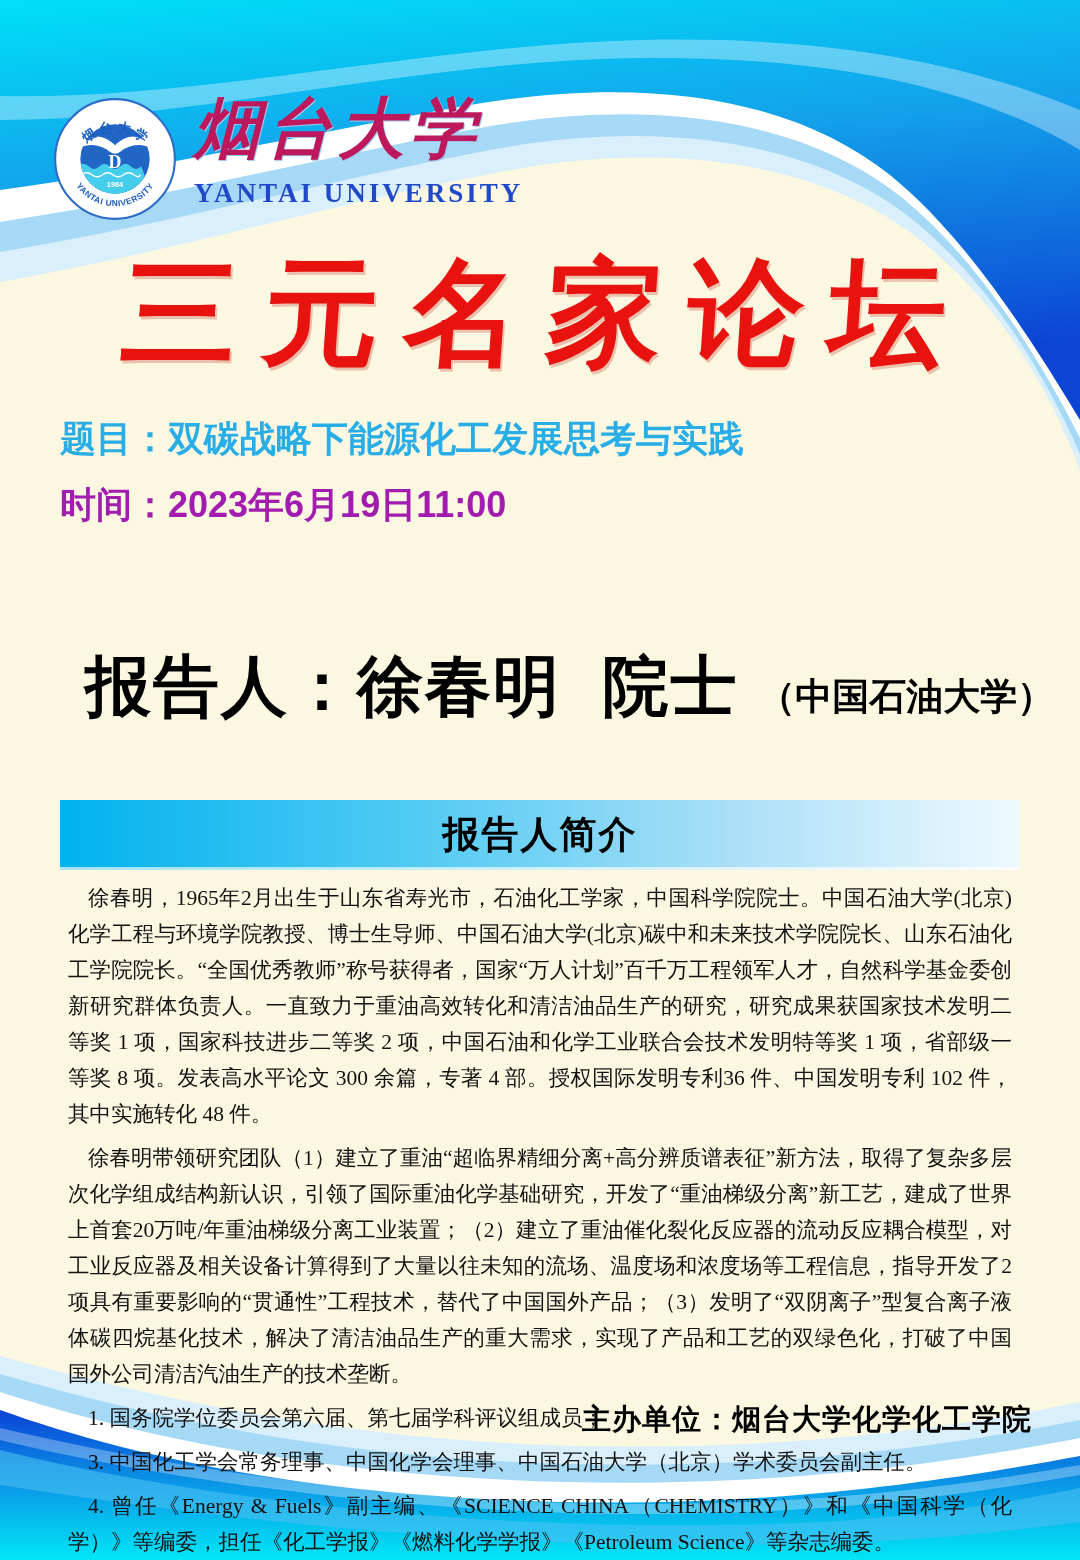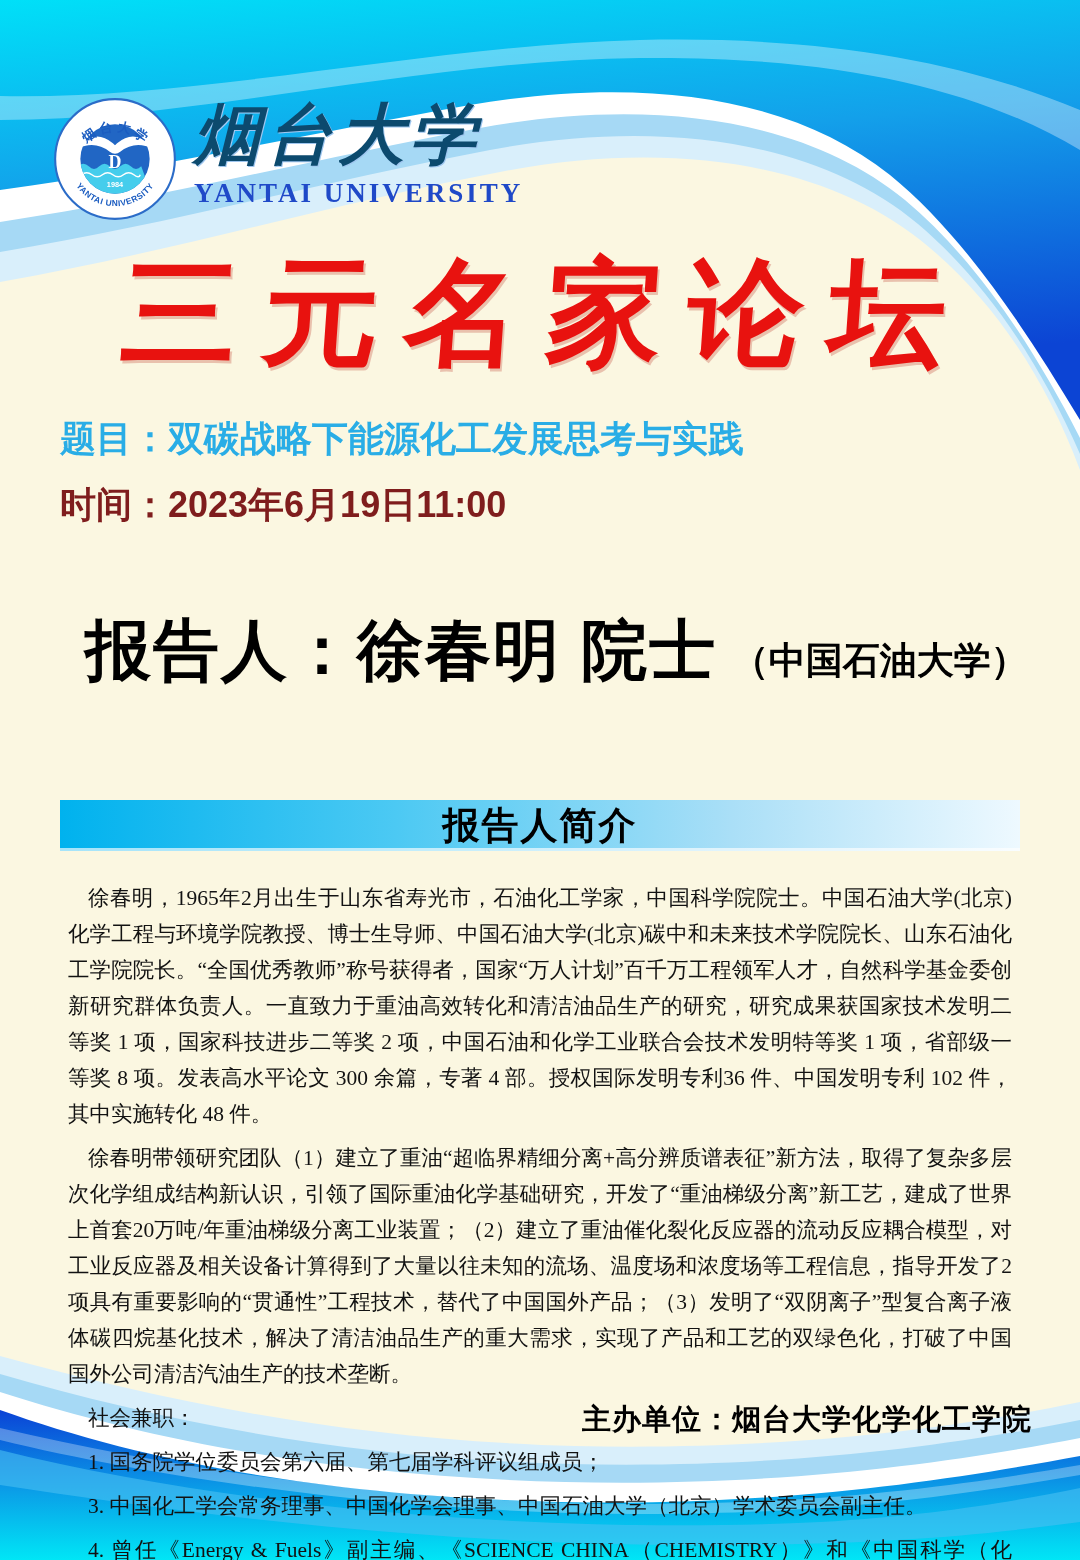--- a/index.html
+++ b/index.html
@@ -10,23 +10,23 @@
   }
   svg{display:block;}
   .top-waves{position:absolute;top:0;left:0;z-index:1;}
   .bottom-waves{position:absolute;bottom:0;left:0;z-index:1;}
 
   
   .logo{position:absolute;top:96px;left:52px;z-index:3;display:flex;align-items:flex-start;}
   .emblem{width:126px;height:126px;flex:0 0 auto;}
   .logo-text{margin-left:16px;padding-top:2px;}
   .logo-cn{
-    font-family:Liberation Sans, sans-serif;
+    font-family:Liberation Mono, monospace;
     font-size:66px;font-weight:bold;font-style:italic;
-    color:#0c4a6e;line-height:72px;letter-spacing:6px;
+    color:#be185d;line-height:72px;letter-spacing:6px;
     text-shadow:1px 1px 0 #9fc6ef;
   }
   .logo-en{
     font-family:"Liberation Serif",serif;
     font-size:27px;font-weight:bold;color:#1f49c8;
     letter-spacing:3px;margin-top:8px;
   }
 
   
   .main-title{
@@ -34,32 +34,32 @@
     text-align:center;
     font-family:"DejaVu Serif","Liberation Serif",serif;
     font-size:116px;font-weight:bold;color:#e8120f;
     letter-spacing:.22em;padding-left:.11em;box-sizing:border-box;
     text-shadow:2px 3px 0 rgba(180,30,20,.25);
     transform:skewX(-4deg);
   }
 
   
   .info{position:absolute;left:60px;top:416px;z-index:2;font-weight:bold;}
-  .info-line{font-size:36px;line-height:46px;margin-bottom:20px;color:#7f1d1d;}
+  .info-line{font-size:36px;line-height:46px;margin-bottom:20px;color:#a21caf;}
   .info-line.topic{color:#29ade6;}
 
   
-  .speaker{position:absolute;left:85px;top:606px;z-index:2;color:#000;
-    font-family:Liberation Sans, sans-serif;font-weight:bold;white-space:nowrap;}
+  .speaker{position:absolute;left:85px;top:642px;z-index:2;color:#000;
+    font-family:Liberation Mono, monospace;font-weight:bold;white-space:nowrap;}
   .speaker-main{font-size:66px;letter-spacing:2px;}
   .speaker-affil{font-size:37px;margin-left:10px;}
 
   
   .banner{
-    position:absolute;left:60px;top:800px;width:960px;height:51px;z-index:2;
+    position:absolute;left:60px;top:800px;width:960px;height:70px;z-index:2;
     background:linear-gradient(to right,#00b2ee 0%,#4cc9f3 35%,#aadff7 70%,#eef9ff 100%);
     display:flex;align-items:center;justify-content:center;
     box-shadow:0 -3px 0 rgba(255,255,255,.65) inset;
   }
   .banner-title{font-size:37px;font-weight:bold;color:#000;letter-spacing:2px;}
 
   
   .bio{
     position:absolute;left:60px;top:872px;width:960px;z-index:2;
     font-family:"Liberation Serif","DejaVu Serif",serif;
@@ -136,21 +136,20 @@
     <span class="speaker-affil">（中国石油大学）</span>
   </div>
 
   <div class="banner">
     <span class="banner-title">报告人简介</span>
   </div>
 
   <div class="bio">
     <p>徐春明，1965年2月出生于山东省寿光市，石油化工学家，中国科学院院士。中国石油大学(北京)化学工程与环境学院教授、博士生导师、中国石油大学(北京)碳中和未来技术学院院长、山东石油化工学院院长。“全国优秀教师”称号获得者，国家“万人计划”百千万工程领军人才，自然科学基金委创新研究群体负责人。一直致力于重油高效转化和清洁油品生产的研究，研究成果获国家技术发明二等奖 1 项，国家科技进步二等奖 2 项，中国石油和化学工业联合会技术发明特等奖 1 项，省部级一等奖 8 项。发表高水平论文 300 余篇，专著 4 部。授权国际发明专利36 件、中国发明专利 102 件，其中实施转化 48 件。</p>
     <p>徐春明带领研究团队（1）建立了重油“超临界精细分离+高分辨质谱表征”新方法，取得了复杂多层次化学组成结构新认识，引领了国际重油化学基础研究，开发了“重油梯级分离”新工艺，建成了世界上首套20万吨/年重油梯级分离工业装置；（2）建立了重油催化裂化反应器的流动反应耦合模型，对工业反应器及相关设备计算得到了大量以往未知的流场、温度场和浓度场等工程信息，指导开发了2项具有重要影响的“贯通性”工程技术，替代了中国国外产品；（3）发明了“双阴离子”型复合离子液体碳四烷基化技术，解决了清洁油品生产的重大需求，实现了产品和工艺的双绿色化，打破了中国国外公司清洁汽油生产的技术垄断。</p>
-    <p>社会兼职：</p>
     <p>1. 国务院学位委员会第六届、第七届学科评议组成员；</p>
     <p>3. 中国化工学会常务理事、中国化学会理事、中国石油大学（北京）学术委员会副主任。</p>
     <p>4. 曾任《Energy &amp; Fuels》副主编、《SCIENCE CHINA（CHEMISTRY）》和《中国科学（化学）》等编委，担任《化工学报》《燃料化学学报》《Petroleum Science》等杂志编委。</p>
   </div>
 
   <svg class="bottom-waves" width="1080" height="300" viewBox="0 0 1080 300" aria-hidden="true">
     <defs>
       <linearGradient id="gBottom" x1="0" y1="0" x2="0" y2="1">
         <stop offset="0" stop-color="#0b43d6"></stop>
         <stop offset="0.55" stop-color="#0aa0e8"></stop>

